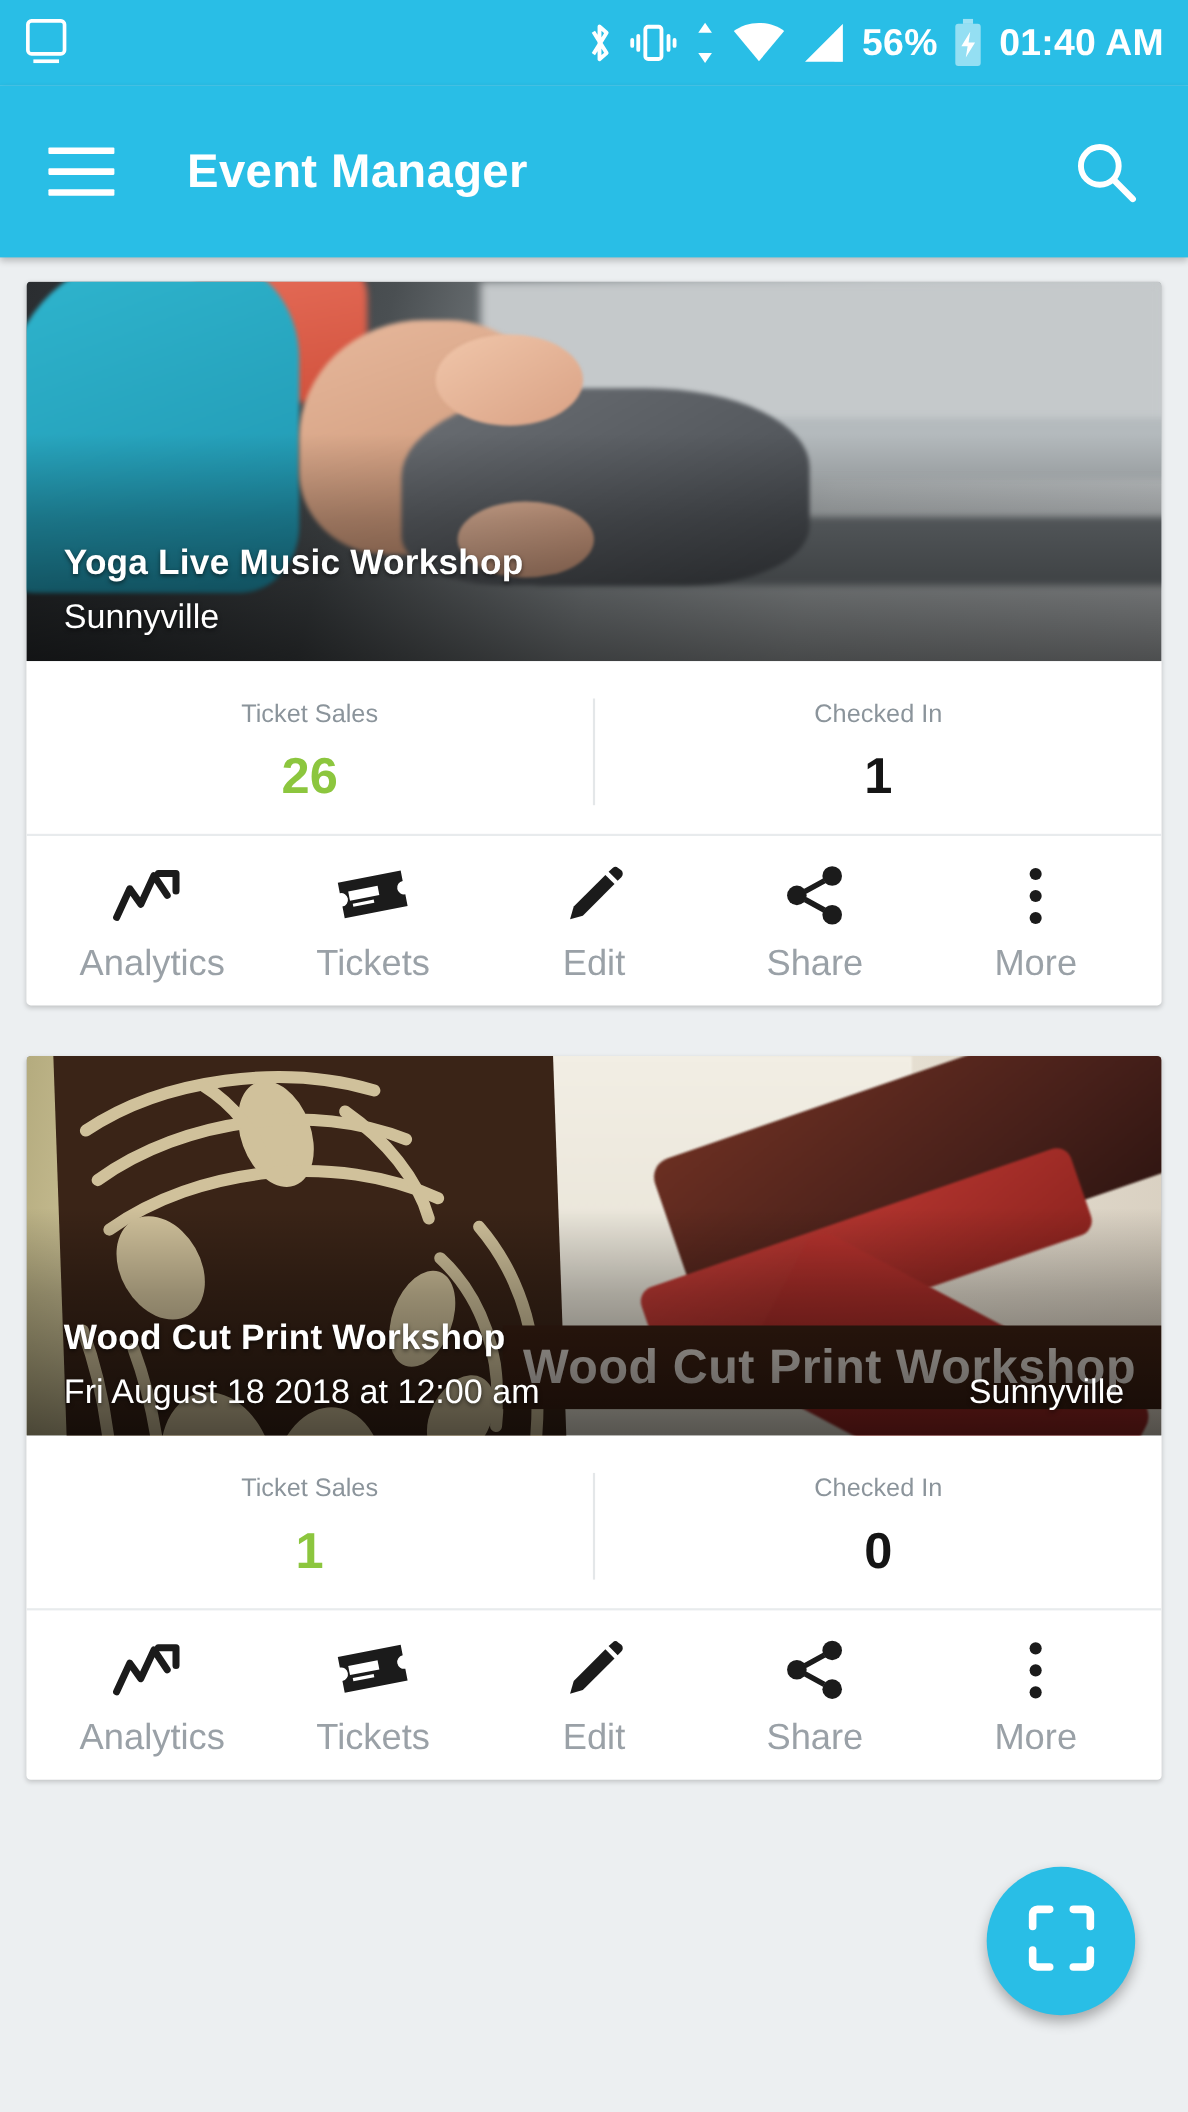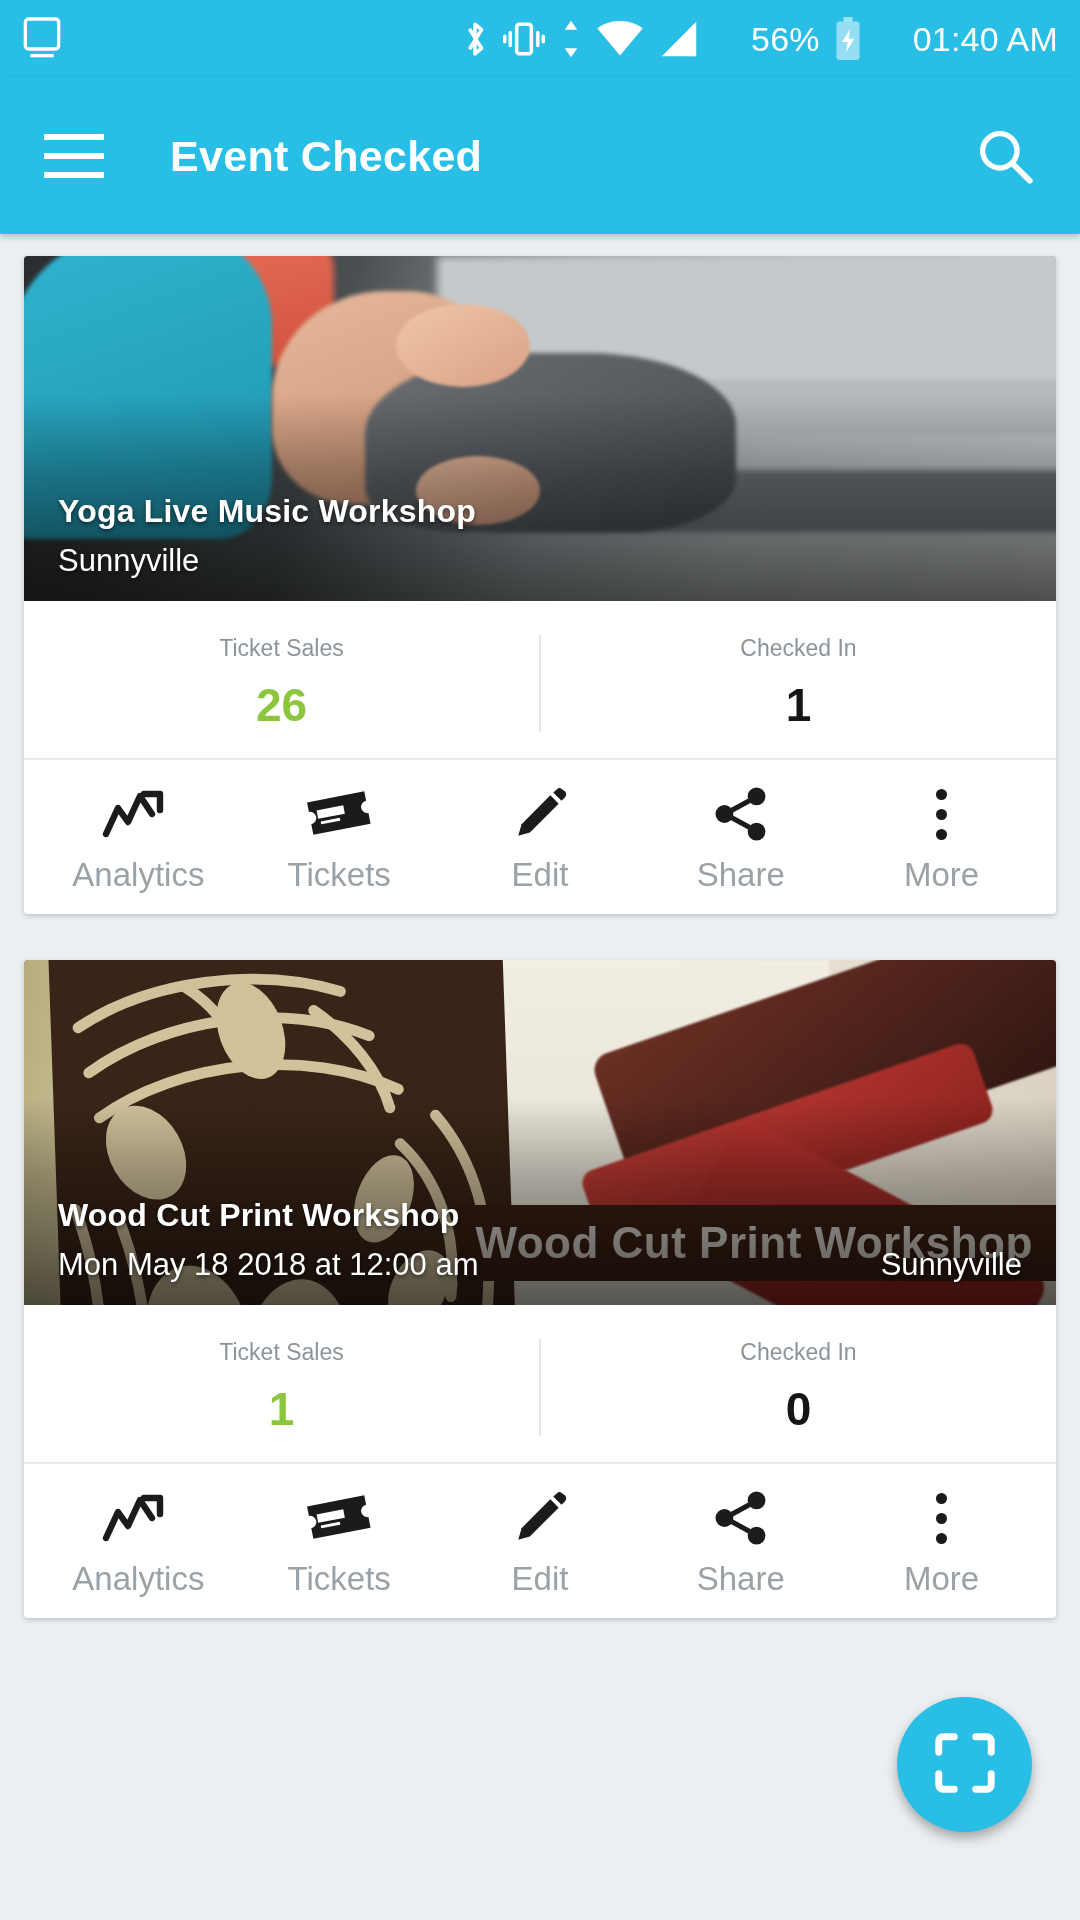--- a/index.html
+++ b/index.html
@@ -11,21 +11,21 @@
     position:relative;
   }
 
   
   .statusbar{
     height:78px; background:#29BEE6; color:#fff;
     display:flex; align-items:center; padding:0 22px;
   }
   .sb-left{ display:flex; align-items:center; }
   .sb-right{ margin-left:auto; display:flex; align-items:center; gap:14px; }
-  .sb-text{ font-size:34px; font-weight:400; letter-spacing:.2px; white-space:nowrap;margin-left:37px; }
+  .sb-text{ font-size:34px; font-weight:700; letter-spacing:.2px; white-space:nowrap; }
   .sb-ico{ display:flex; align-items:center; }
 
   
   .appbar{
     height:156px; background:#29BEE6; color:#fff;
     display:flex; align-items:center; padding:0 44px;
     box-shadow:0 3px 6px rgba(0,0,0,.22);
     position:relative; z-index:5;
   }
   .hamburger{ width:60px; display:flex; flex-direction:column; gap:13px; cursor:pointer; }
@@ -187,21 +187,21 @@
     <span class="sb-text">01:40 AM</span>
   </div>
 </div>
 
 <div class="appbar">
   <div class="hamburger">
     <i></i>
       <i></i>
       <i></i>
   </div>
-  <div class="appbar-title">Event Checked</div>
+  <div class="appbar-title">Event Manager</div>
   <div class="search-btn">
     <svg width="62" height="62" viewBox="0 0 30 30">
         <circle cx="12.5" cy="12.5" r="8.3" fill="none" stroke="#fff" stroke-width="2.6"></circle>
         <path d="M18.6 18.6L27 27" stroke="#fff" stroke-width="2.8" stroke-linecap="round"></path>
       </svg>
   </div>
 </div>
 
 <div class="content">
 
@@ -326,21 +326,21 @@
           </svg>
         </div>
         <div class="w-banner">
           <span>Wood Cut Print Workshop</span>
         </div>
       </div>
       <div class="hero-scrim"></div>
       <div class="hero-text">
         <div class="hero-title">Wood Cut Print Workshop</div>
         <div class="hero-meta">
-          <div class="hero-date">Mon May 18 2018 at 12:00 am</div>
+          <div class="hero-date">Fri August 18 2018 at 12:00 am</div>
           <div class="hero-loc">Sunnyville</div>
         </div>
       </div>
     </div>
 
     <div class="stats">
       <div class="stat">
         <div class="stat-label">Ticket Sales</div>
         <div class="stat-value v-green">1</div>
       </div>

